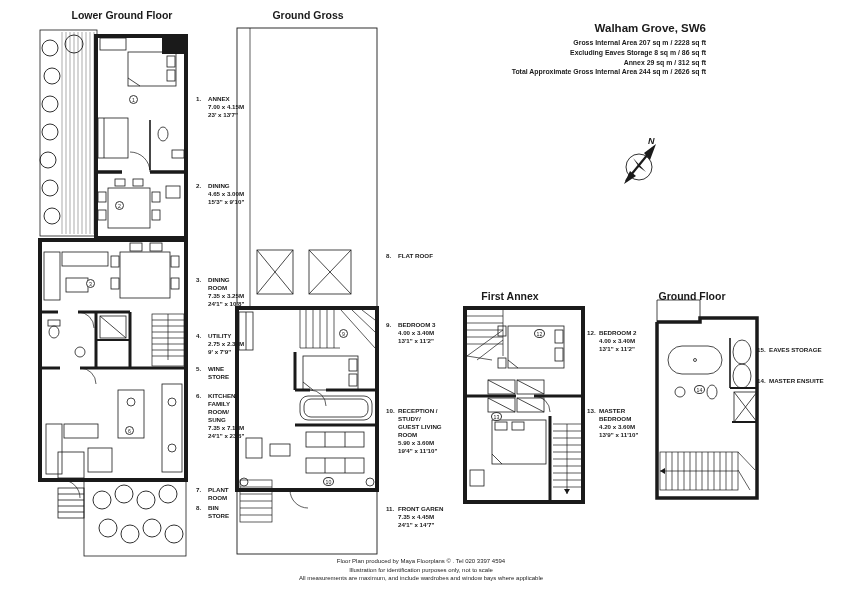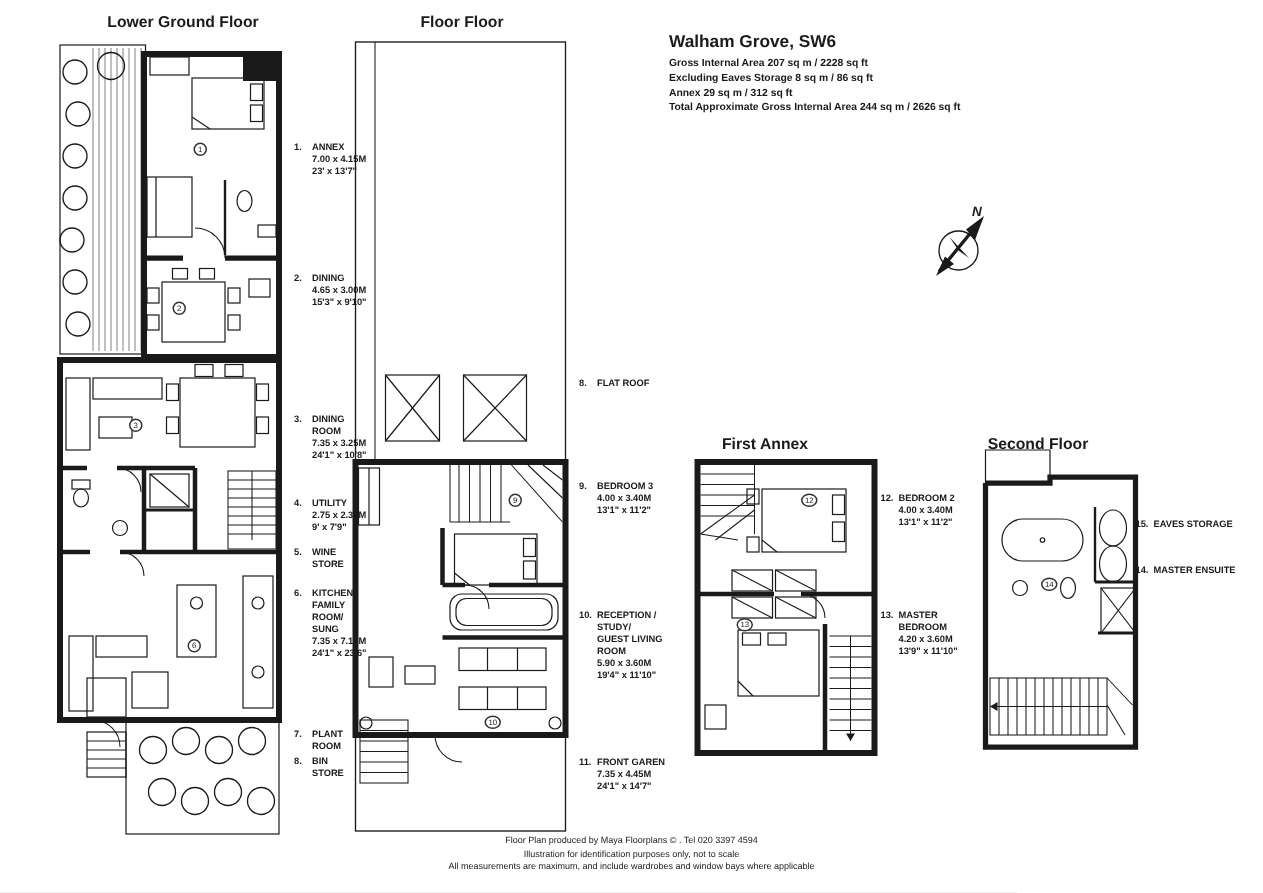--- a/index.html
+++ b/index.html
@@ -6,21 +6,21 @@
   #sheet{
     position:relative;width:842px;height:595px;background:#ffffff;
     font-family:"Liberation Sans","DejaVu Sans",sans-serif;color:#1a1a1a;
     overflow:hidden;
   }
   #linework{position:absolute;left:0;top:0;}
   .floor-title{
     position:absolute;transform:translateX(-50%);
     font-size:10.5px;font-weight:bold;white-space:nowrap;color:#1a1a1a;
   }
-  .title-block{position:absolute;left:446px;top:22px;width:260px;text-align:left;}
+  .title-block{position:absolute;left:446px;top:22px;width:260px;text-align:right;}
   .title-block .tb-title{font-size:11.5px;font-weight:bold;margin-bottom:4px;}
   .title-block .tb-line{font-size:6.9px;font-weight:bold;line-height:1.42;}
   .room-label{position:absolute;display:flex;width:72px;}
   .room-label .num{flex:0 0 12px;font-size:6.2px;font-weight:bold;line-height:1.3;}
   .room-label .txt{font-size:6.2px;font-weight:bold;line-height:1.3;white-space:pre-line;}
   .marker{
     position:absolute;width:9px;height:9px;border:0.8px solid #333;border-radius:50%;
     font-size:5.2px;line-height:9px;text-align:center;color:#222;background:#fff;box-sizing:border-box;
   }
   .compass-n{position:absolute;left:648px;top:136px;font-size:9px;font-weight:bold;font-style:italic;}
@@ -338,23 +338,23 @@
         <circle cx="639" cy="167" r="13" stroke-width="0.9"></circle>
         <line x1="626" y1="181" x2="653" y2="148" stroke-width="2.2"></line>
         <polygon points="656,144 644,153 650,160" fill="#1a1a1a" stroke-width="0"></polygon>
         <polygon points="624,184 630,171 636,176" fill="#1a1a1a" stroke-width="0"></polygon>
         <polygon points="633,158 646,172 639,167" fill="#1a1a1a" stroke-width="0"></polygon>
       </g>
     </g>
   </svg>
 
   <div class="floor-title" style="left:122px;top:9px">Lower Ground Floor</div>
-  <div class="floor-title" style="left:308px;top:9px">Floor Floor</div>
+  <div class="floor-title" style="left:308px;top:9px">Ground Gross</div>
   <div class="floor-title" style="left:510px;top:290px">First Annex</div>
-  <div class="floor-title" style="left:692px;top:290px">Second Floor</div>
+  <div class="floor-title" style="left:692px;top:290px">Ground Floor</div>
 
   <div class="title-block">
     <div class="tb-title">Walham Grove, SW6</div>
     <div class="tb-line">Gross Internal Area 207 sq m  /  2228 sq ft</div>
     <div class="tb-line">Excluding Eaves Storage  8 sq m  /  86 sq ft</div>
     <div class="tb-line">Annex  29 sq m  /  312 sq ft</div>
     <div class="tb-line">Total Approximate Gross Internal Area  244 sq m  /  2626 sq ft</div>
   </div>
 
   <span class="compass-n">N</span>

